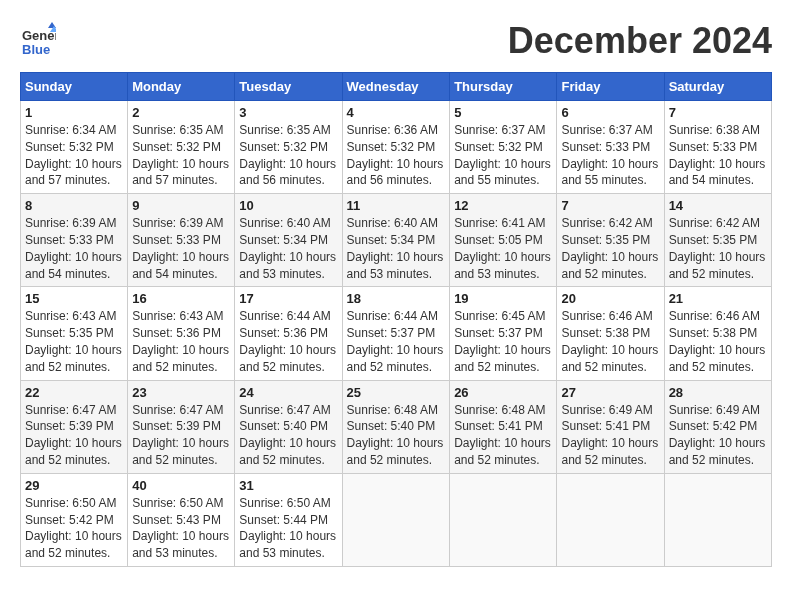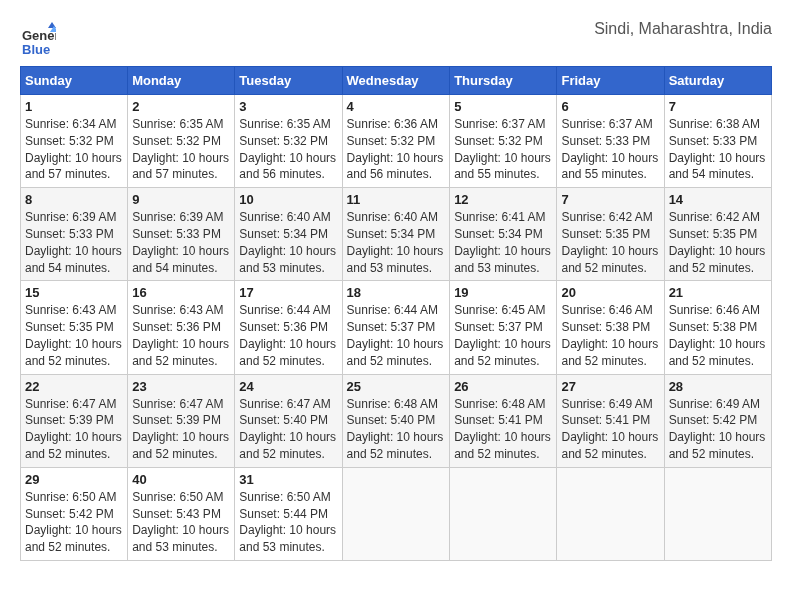--- a/index.html
+++ b/index.html
@@ -85,21 +85,21 @@
 <div class="header">
   <div class="logo">
     <svg class="logo-icon" viewBox="0 0 36 36">
       <text x="2" y="20" font-size="13" font-weight="bold" fill="#333" font-family="Arial">General</text>
       <text x="2" y="34" font-size="13" font-weight="bold" fill="#3366cc" font-family="Arial">Blue</text>
       <polygon points="28,8 36,8 32,2" fill="#3366cc"></polygon>
       <polygon points="30,12 38,12 34,6" fill="#66aaff"></polygon>
     </svg>
   </div>
   <div class="title-block">
-    <div class="location">Sindi, Maharashtra, India</div>
+    <div class="month-title">December 2024</div>
   </div>
 </div>
 
 <table class="calendar">
   <thead>
     <tr>
     <th>Sunday</th>
         <th>Monday</th>
         <th>Tuesday</th>
         <th>Wednesday</th>
@@ -185,21 +185,21 @@
         <td>
           <span class="day-num">11</span>
           <div class="day-info" style="white-space: pre-line;">Sunrise: 6:40 AM
 Sunset: 5:34 PM
 Daylight: 10 hours
 and 53 minutes.</div>
         </td>
         <td>
           <span class="day-num">12</span>
           <div class="day-info" style="white-space: pre-line;">Sunrise: 6:41 AM
-Sunset: 5:34 PM
+Sunset: 5:05 PM
 Daylight: 10 hours
 and 53 minutes.</div>
         </td>
         <td>
           <span class="day-num">7</span>
           <div class="day-info" style="white-space: pre-line;">Sunrise: 6:42 AM
 Sunset: 5:35 PM
 Daylight: 10 hours
 and 52 minutes.</div>
         </td>

